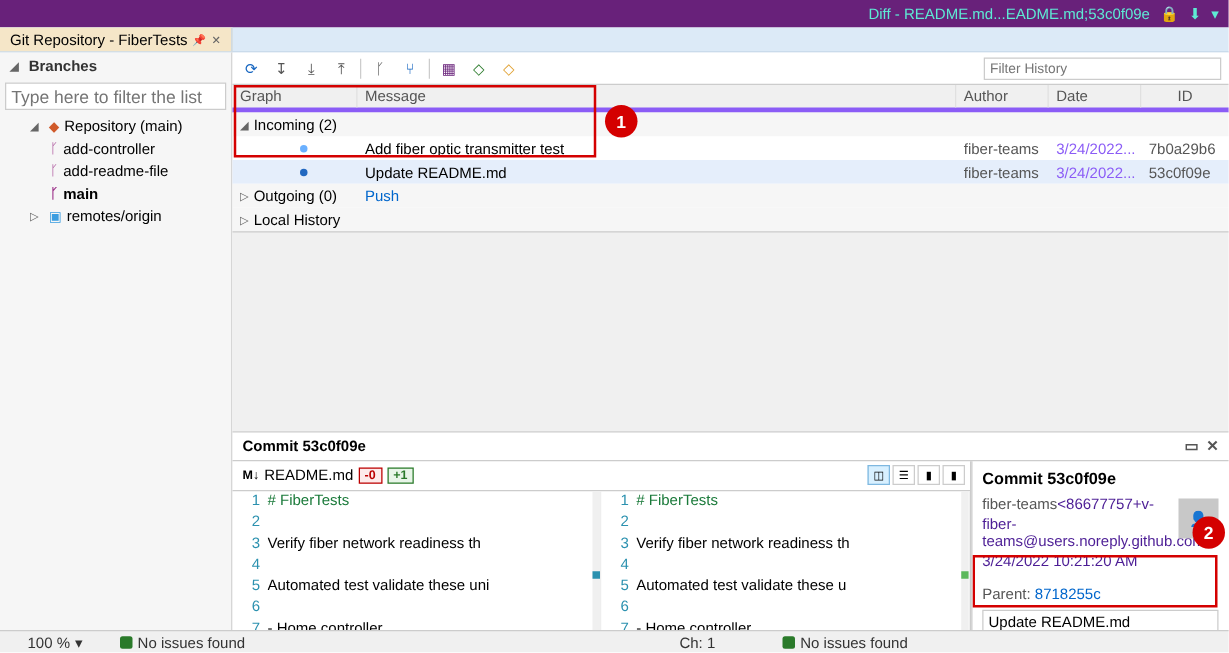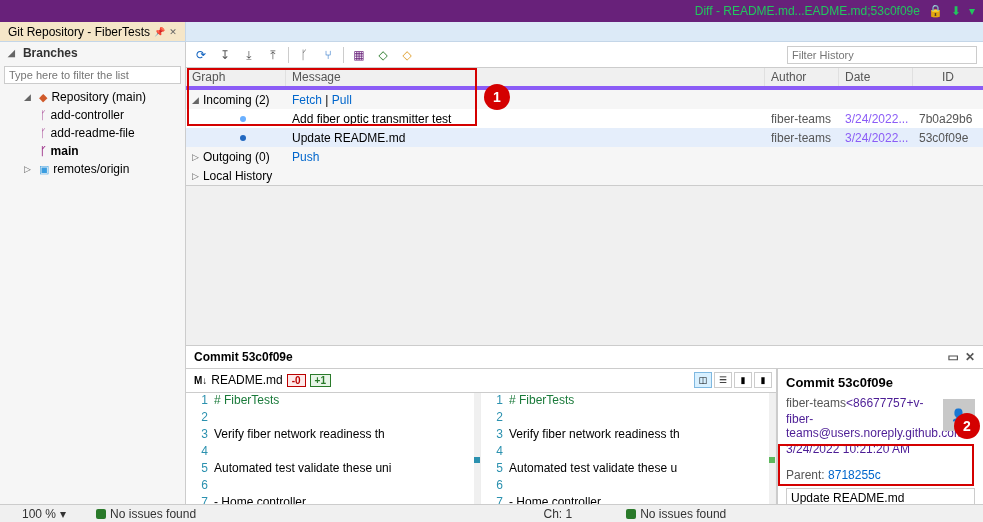--- a/index.html
+++ b/index.html
@@ -1,30 +1,30 @@
 <!DOCTYPE html>
 <html><head>
 <meta charset="utf-8">
 <style>
 * { box-sizing: border-box; margin: 0; padding: 0; font-family: "Segoe UI", sans-serif; font-size: 12px; }
 body { background: #fff; width: 983px; height: 522px; overflow: hidden; }
 
-.titlebar { height: 22px; background: #68217a; color: #22c55e; display: flex; align-items: center; padding: 0 8px; }
+.titlebar { height: 22px; background: #68217a; color: #5eead4; display: flex; align-items: center; padding: 0 8px; }
 .titlebar .right { margin-left: auto; display: flex; align-items: center; gap: 8px; font-size: 11px; }
 
 .tab-strip { height: 20px; background: #dceaf7; border-bottom: 1px solid #c4d6e8; display: flex; }
 .tab { padding: 2px 8px; background: #f5e6c8; border-right: 1px solid #c4d6e8; display: flex; align-items: center; gap: 4px; }
 .tab .pin { color: #666; font-size: 9px; }
 
 .main { display: flex; height: calc(522px - 22px - 20px - 18px); }
 
 .sidebar { width: 186px; border-right: 1px solid #ccc; background: #f6f6f6; display: flex; flex-direction: column; }
 .sidebar-header { padding: 4px 8px; font-weight: 600; color: #333; display: flex; align-items: center; gap: 4px; }
 .filter { margin: 2px 4px; }
-.filter input { width: 100%; padding: 2px 4px; border: 1px solid #ccc; font-size: 11px; color: #888; }
+.filter input { width: 100%; padding: 2px 4px; border: 1px solid #ccc; font-size: 14px; color: #888; }
 .tree { padding: 2px 0; }
 .tree-item { padding: 2px 6px; display: flex; align-items: center; gap: 4px; cursor: pointer; white-space: nowrap; }
 .tree-item.indent1 { padding-left: 24px; }
 .tree-item.indent2 { padding-left: 40px; }
 .tree-item.bold { font-weight: 700; }
 .branch-ico { color: #a03a8e; font-size: 11px; }
 .repo-ico { color: #d05a2a; font-size: 11px; }
 
 .center { flex: 1; display: flex; flex-direction: column; background: #fff; }
 .toolbar { height: 26px; border-bottom: 1px solid #ccc; display: flex; align-items: center; padding: 0 6px; gap: 6px; }
@@ -173,21 +173,20 @@
       <div class="gh-auth">Author</div>
       <div class="gh-date">Date</div>
       <div class="gh-id">ID</div>
     </div>
 
     <div class="grid-row section">
       <div class="g-graph">
           <span class="tri">◢</span>
           <span>Incoming (2)</span>
         </div>
-      <div class="g-msg"><span class="link">Fetch</span> | <span class="link">Pull</span></div>
       <div class="g-auth"></div>
         <div class="g-date"></div>
         <div class="g-id"></div>
     </div>
     <div class="grid-row">
       <div class="g-graph">
           <span class="graph-dot"></span>
         </div>
       <div class="g-msg">Add fiber optic transmitter test</div>
       <div class="g-auth">fiber-teams</div>

